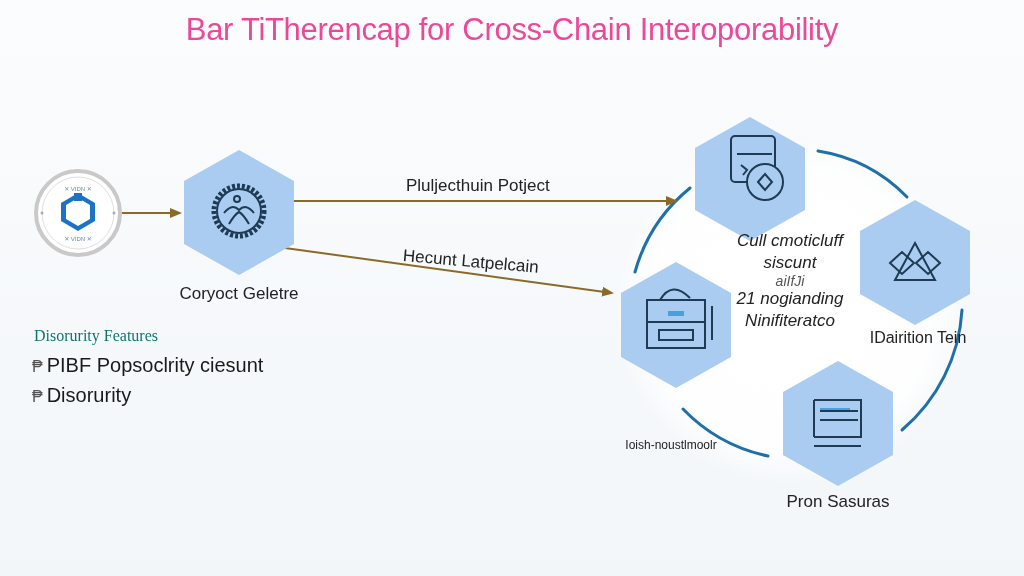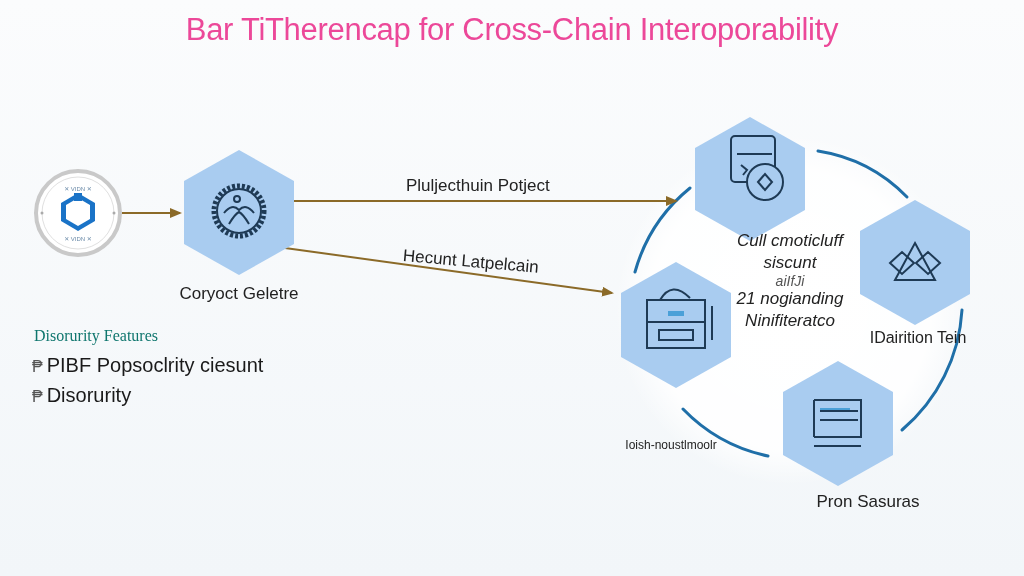--- a/index.html
+++ b/index.html
@@ -182,21 +182,21 @@
 <div class="center-text">
   <div>Cull cmoticluff</div>
   <div>siscunt</div>
   <div class="small">aiIfJi</div>
   <div>21 nogianding</div>
   <div>Ninifiteratco</div>
 </div>
 
 <div class="lbl center" style="left:918px; top:329px; font-size:16px;">IDairition Tein</div>
 <div class="lbl center" style="left:671px; top:391px; font-size:12px;margin-top:47px;">Ioish-noustlmoolr</div>
-<div class="lbl center" style="left:868px; top:492px;">Pron Sasuras</div>
+<div class="lbl center" style="left:838px; top:492px;">Pron Sasuras</div>
 
 <div class="features">
   <div class="head">Disorurity Features</div>
   <ul>
     <li><span class="bullet">₱</span><span>PIBF Popsoclrity ciesunt</span></li>
     <li><span class="bullet">₱</span><span>Disorurity</span></li>
   </ul>
 </div>
 
 </body></html>

